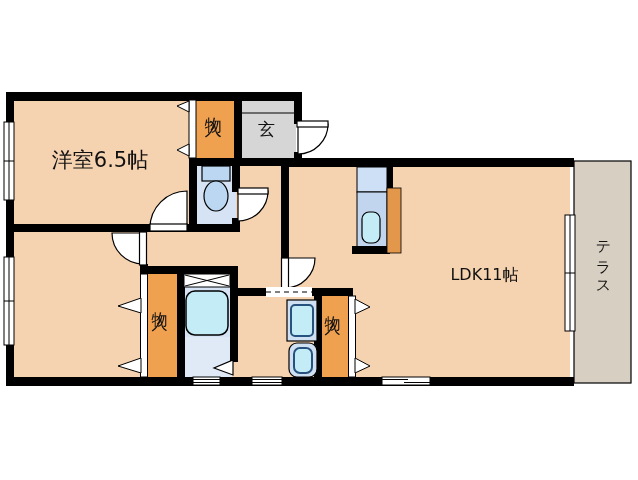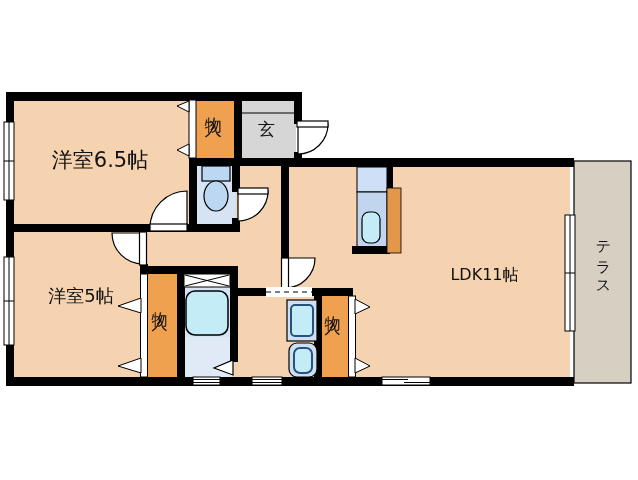--- a/index.html
+++ b/index.html
@@ -117,20 +117,19 @@
     <rect x="352" y="246" width="38" height="8" fill="#000" stroke="none"></rect>
     <rect x="387" y="188" width="14" height="65" stroke-width="0.8" fill="#e2974b"></rect>
     <rect x="287" y="300" width="30" height="41" fill="#cfe0f2"></rect>
     <rect x="291" y="305" width="22" height="31" rx="4" stroke="#27517e" stroke-width="2" fill="#c3ecf6"></rect>
     <rect x="289" y="343" width="28" height="34" rx="8" fill="#cfe0f2"></rect>
     <rect x="294" y="348" width="18" height="25" rx="6" stroke="#27517e" stroke-width="2" fill="#c3ecf6"></rect>
   </g>
 </svg>
 
   <div class="lbl center" style="left:46px;top:149px;width:108px;font-size:21px;">洋室6.5帖</div>
-  <div class="lbl center" style="left:36px;top:286px;width:90px;font-size:18px;">洋室5帖</div>
   <div class="lbl center" style="left:432px;top:266px;width:105px;font-size:16px;">LDK11帖</div>
   <div class="lbl" style="left:258px;top:120px;font-size:17px;">玄</div>
   <div class="lbl vert" style="left:204px;top:103px;font-size:17px;height:56px;">物入</div>
   <div class="lbl vert" style="left:151px;top:299px;font-size:16px;height:56px;">物入</div>
   <div class="lbl vert" style="left:324px;top:303px;font-size:16px;height:56px;">物入</div>
   <div class="lbl vert" style="left:595px;top:230px;font-size:15px;height:62px;">テラス</div>
 </div>
 
 </body></html>

